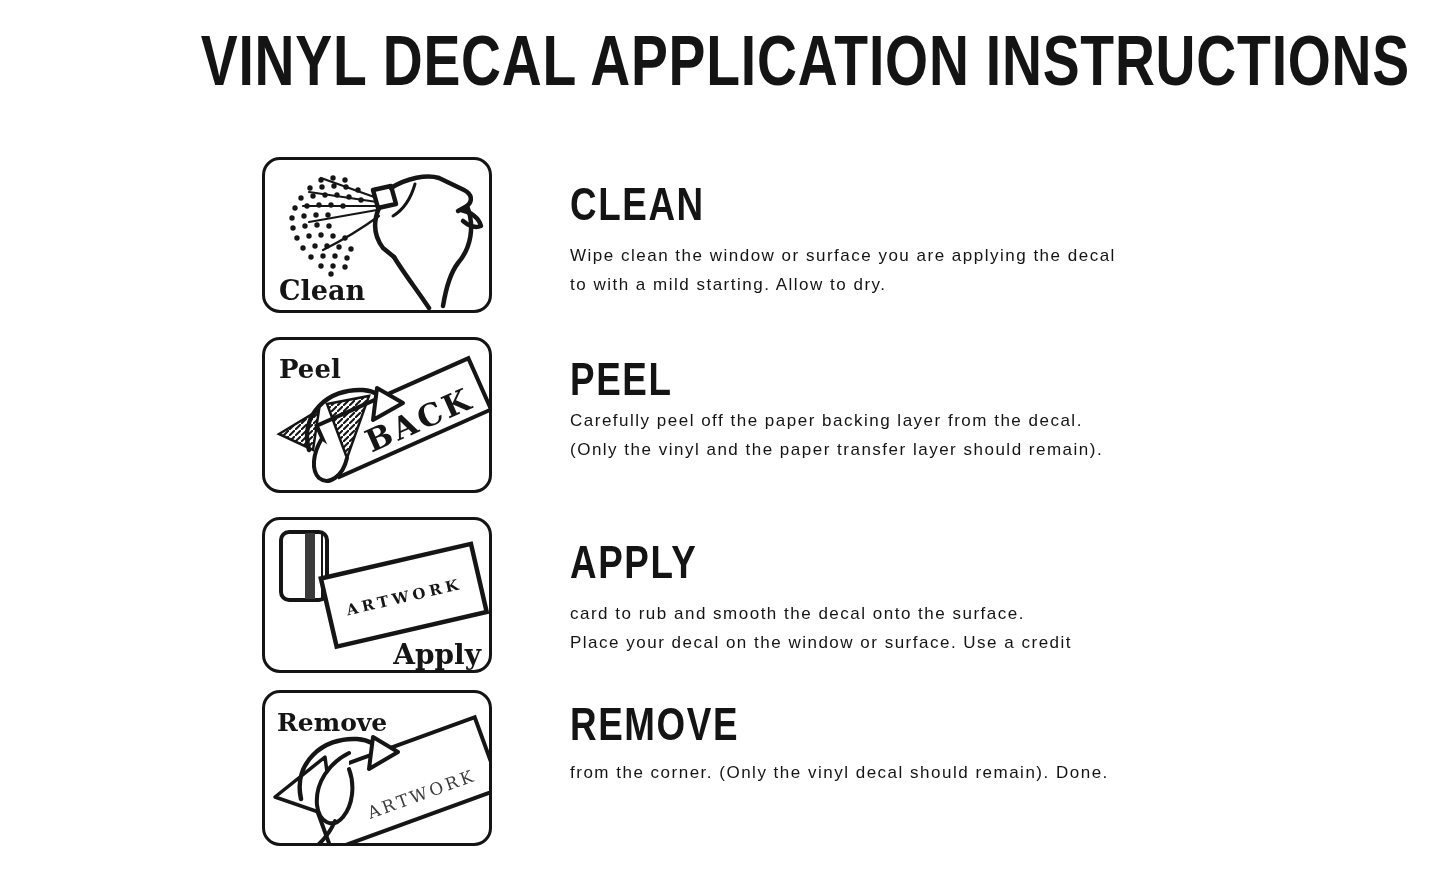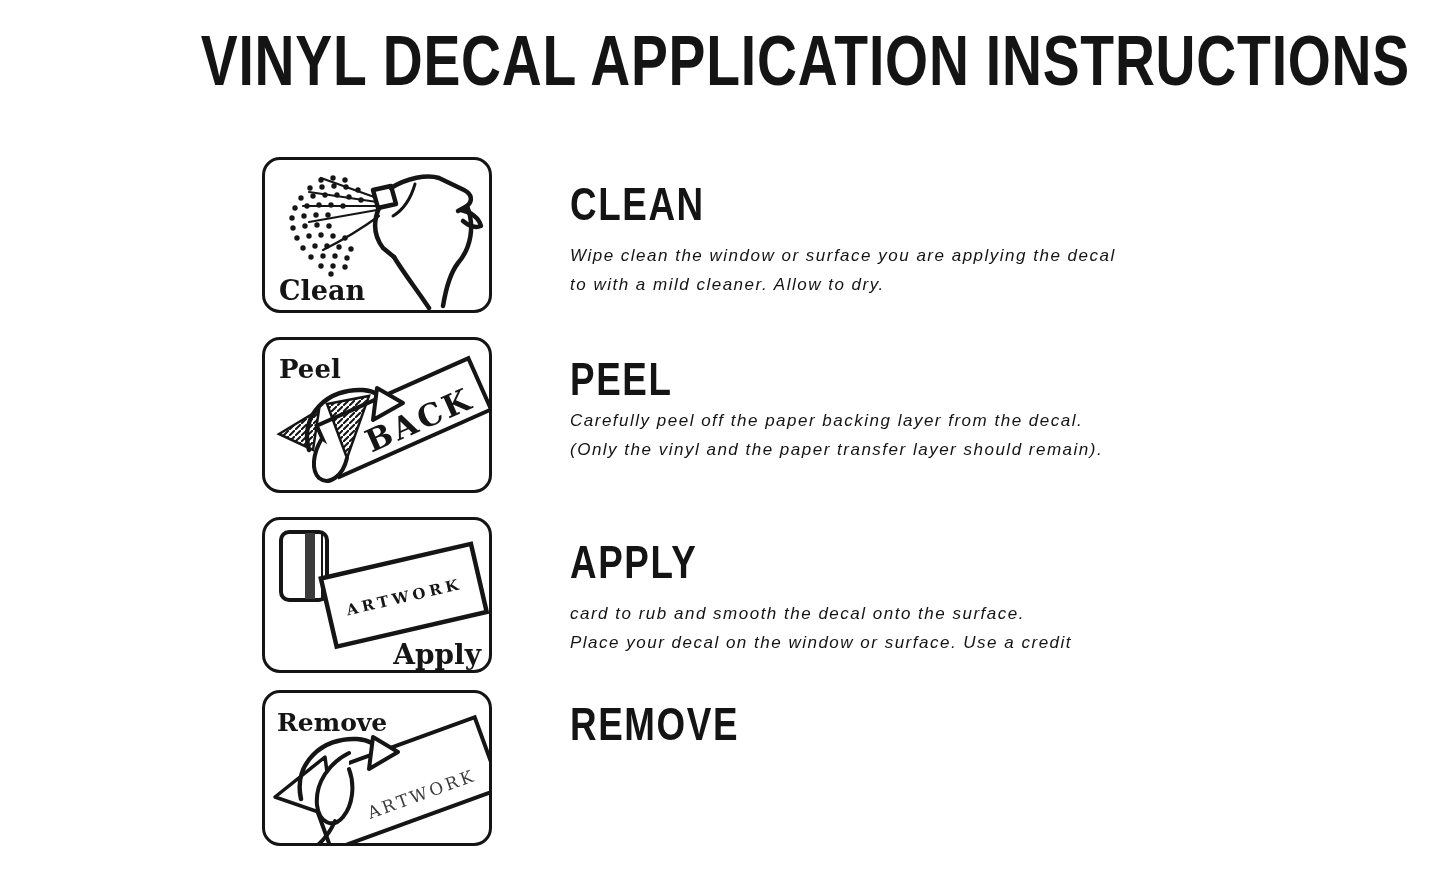--- a/index.html
+++ b/index.html
@@ -16,21 +16,21 @@
     position:absolute;left:262px;width:230px;height:156px;box-sizing:border-box;
     border:3px solid #141414;border-radius:18px;background:#fff;
   }
   .iconbox svg{position:absolute;left:0;top:0;}
   .step-heading{position:absolute;left:570px;line-height:1;white-space:nowrap;}
   .step-heading span{
     display:inline-block;font-weight:700;font-size:46px;letter-spacing:2px;
     transform:scaleX(0.8);transform-origin:left center;
   }
   .step-body{position:absolute;left:570px;width:690px;font-size:17px;line-height:29px;
-    letter-spacing:1.5px;white-space:nowrap;font-style:italic;}
+    letter-spacing:1.5px;white-space:nowrap;}
   .serif-label{font-family:"DejaVu Serif",serif;font-weight:bold;}
 </style>
 </head>
 <body>
 
 <div class="page">
 
   <div class="title">
     <span>VINYL DECAL APPLICATION INSTRUCTIONS</span>
   </div>
@@ -101,21 +101,21 @@
         <path d="M150,24 C146,38 138,50 128,56" stroke-width="3"></path>
       </g>
       <text class="serif-label" x="14" y="140" font-family="DejaVu Serif, serif" font-weight="bold" font-size="27" fill="#151515">Clean</text>
     </svg>
   </div>
   <div class="step-heading" style="top:181px">
     <span>CLEAN</span>
   </div>
   <div class="step-body" style="top:241px">
     <div>Wipe clean the window or surface you are applying the decal</div>
-    <div>to with a mild cleaner. Allow to dry.</div>
+    <div>to with a mild starting. Allow to dry.</div>
   </div>
 
   <div class="iconbox" style="top:337px">
     <svg width="224" height="150" viewBox="0 0 224 150">
       <defs>
         <pattern id="hatch" width="6" height="6" patternUnits="userSpaceOnUse">
           <path d="M0,6 L6,0" stroke="#151515" stroke-width="2"></path>
         </pattern>
       </defs>
       <g transform="rotate(-24 138 78)">
@@ -171,15 +171,16 @@
       <polygon points="108,44 133,59 104,76" fill="#fff" stroke="#151515" stroke-width="4" stroke-linejoin="round"></polygon>
       <path d="M84,60 C64,70 50,90 52,112 C54,130 68,136 78,124 C88,112 90,92 84,76" fill="#fff" stroke="#151515" stroke-width="4" stroke-linecap="round"></path>
       <path d="M70,128 C64,142 56,150 48,156" fill="none" stroke="#151515" stroke-width="4" stroke-linecap="round"></path>
       <text class="serif-label" x="12" y="38" font-family="DejaVu Serif, serif" font-weight="bold" font-size="25" fill="#151515">Remove</text>
     </svg>
   </div>
   <div class="step-heading" style="top:701px">
     <span>REMOVE</span>
   </div>
   <div class="step-body" style="top:758px">
+    <div>from the corner. (Only the vinyl decal should remain). Done.</div>
   </div>
 
 </div>
 
 </body></html>

